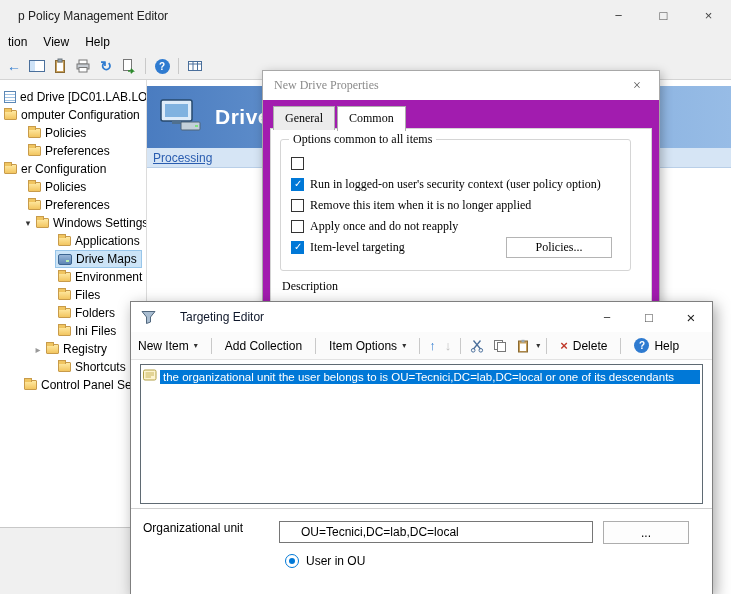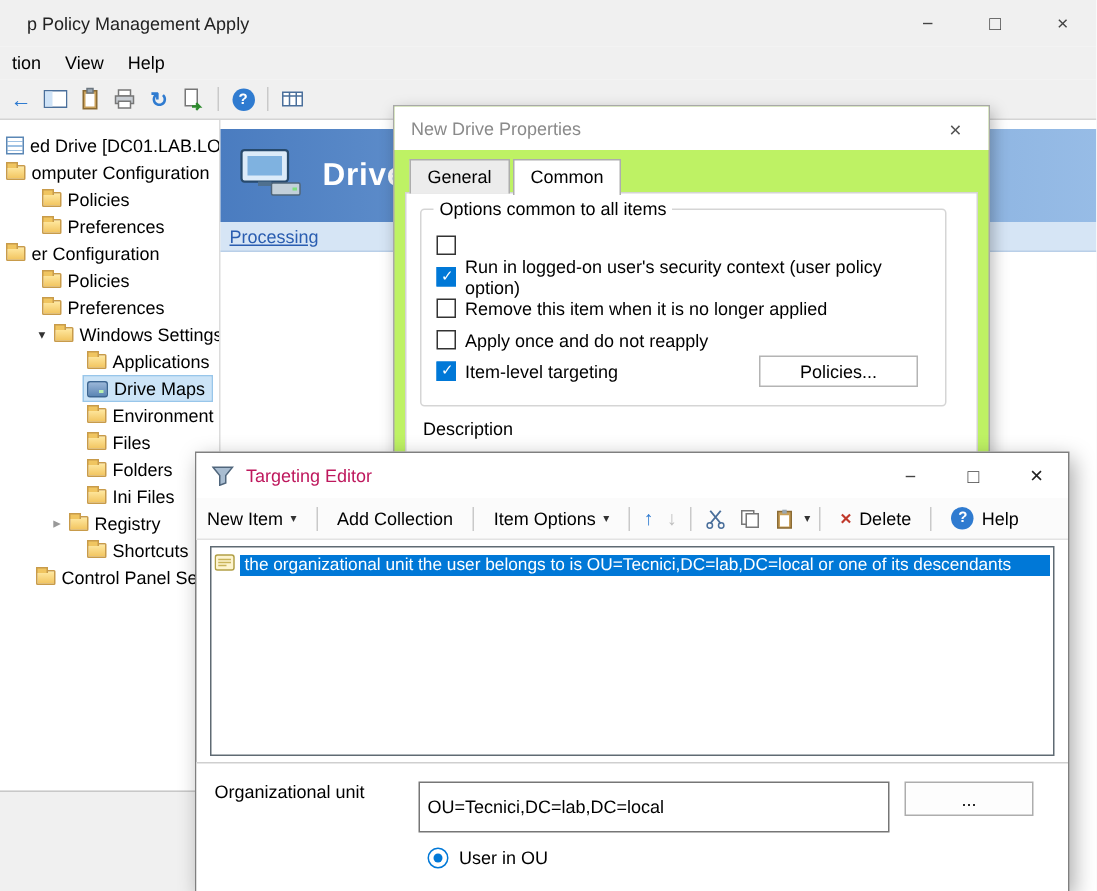--- a/index.html
+++ b/index.html
@@ -36,21 +36,21 @@
   .tree-overflow { position:absolute; left:0; right:0; top:447px; bottom:0; background:#f0f0f0; border-top:1px solid #c8c8c8; }
 
   
   .main { position:absolute; left:146px; top:80px; right:0; bottom:0; background:#fff; border-left:1px solid #dcdcdc; }
   .banner { margin-top:6px; height:62px; background:linear-gradient(90deg,#4a7cc0 0%,#7ba6d9 55%,#97bce6 100%); display:flex; align-items:center; gap:12px; padding-left:12px; color:#fff; }
   .banner-title { font-size:21px; font-weight:bold; letter-spacing:.5px; }
   .substrip { height:20px; background:#d6e5f5; border-bottom:1px solid #b9cfe8; display:flex; align-items:center; padding-left:6px; }
   .processing { color:#2a5db0; text-decoration:underline; }
 
   
-  .props { position:absolute; left:262px; top:70px; width:398px; height:242px; background:#bef264; border:1px solid #a8a8a8; box-shadow:2px 3px 10px rgba(0,0,0,.28); }
+  .props { position:absolute; left:262px; top:70px; width:398px; height:242px; background:#a21caf; border:1px solid #a8a8a8; box-shadow:2px 3px 10px rgba(0,0,0,.28);font-family:Liberation Serif, serif; }
   .dtitle { height:29px; background:#fff; display:flex; align-items:center; }
   .dtitle .ttext { padding-left:11px; color:#8a8a8a; }
   .dclose { margin-left:auto; width:44px; height:100%; display:flex; align-items:center; justify-content:center; color:#555; font-size:14px; }
   .tabs { position:absolute; left:10px; top:35px; display:flex; z-index:2; }
   .tab { padding:4px 11px 3px; border:1px solid #adadad; background:#ececec; border-bottom:none; margin-right:2px; }
   .tab.active { background:#fff; padding-bottom:5px; margin-bottom:-1px; }
   .tabpage { position:absolute; left:7px; right:7px; top:57px; bottom:7px; background:#fff; border:1px solid #d4d4d4; }
   .groupbox { position:absolute; left:9px; right:20px; top:10px; height:132px; border:1px solid #d5d5d5; border-radius:3px; }
   .legend { position:absolute; top:-8px; left:8px; background:#fff; padding:0 4px; }
   .opts { padding-top:13px; }
@@ -58,48 +58,48 @@
   .cb { flex:0 0 13px; width:13px; height:13px; border:1px solid #333; background:#fff; position:relative; }
   .cb.checked { background:#0078d7; border-color:#0078d7; }
   .cb.checked::after { content:"\2713"; color:#fff; font-size:10px; position:absolute; left:2px; top:-1px; }
   .targeting-btn { margin-left:auto; margin-right:8px; width:106px; height:21px; background:#fff; border:1px solid #b4b4b4; font-family:inherit; font-size:12px; }
   .desc { position:absolute; left:11px; top:150px; }
 
   
   .targ { position:absolute; left:130px; top:301px; width:583px; height:294px; background:#fff; border:1px solid #7f7f7f; box-shadow:3px 4px 14px rgba(0,0,0,.35); }
   .targ .dtitle { height:30px; }
   .funnel { margin-left:10px; display:flex; }
-  .targ .ttext2 { margin-left:8px; color:#be185d; }
+  .targ .ttext2 { margin-left:24px; color:#0f172a; }
   .ttoolbar { height:28px; display:flex; align-items:center; gap:3px; padding:0 0; background:#fbfbfb; border-bottom:1px solid #e3e3e3; }
   .tbtn { display:flex; align-items:center; gap:5px; padding:3px 7px; background:transparent; border:none; font-family:inherit; font-size:12px; }
   .caret { font-size:8px; color:#333; }
   .mv { font-size:13px; font-weight:bold; padding:0 3px; }
   .mv.up { color:#2f7bd0; }
   .mv.down { color:#bdbdbd; }
   .delete-x { color:#c0392b; font-weight:bold; font-size:13px; }
   .tlist { position:absolute; left:9px; right:9px; top:62px; height:140px; border:1px solid #5f6a73; background:#fff; padding:3px 2px; overflow:hidden; }
   .titem { display:flex; align-items:center; height:17px; gap:3px; }
   .titem .itext { flex:1; background:#0078d7; color:#fff; font-size:11.5px; padding:1px 3px; white-space:nowrap; overflow:hidden; }
   .tbottom { position:absolute; left:0; right:0; top:206px; bottom:0; background:#fff; border-top:1px solid #cfcfcf; }
   .frow { display:flex; align-items:flex-start; margin-top:12px; padding-left:12px; }
   .flabel { flex:0 0 136px; }
-  .ou-input { width:314px; height:34px; border:1px solid #767676; font-family:inherit; font-size:12px; padding:0 5px; background:#fff; }
+  .ou-input { width:314px; height:22px; border:1px solid #767676; font-family:inherit; font-size:12px; padding:0 21px; background:#fff; }
   .browse { margin-left:10px; width:86px; height:23px; background:#fdfdfd; border:1px solid #adadad; font-family:inherit; font-size:12px; }
   .frow2 { display:flex; align-items:center; gap:7px; margin-top:10px; padding-left:154px; }
   .radio { width:14px; height:14px; border-radius:50%; border:1px solid #0078d7; background:#fff; position:relative; flex:0 0 14px; }
   .radio.on::after { content:""; position:absolute; inset:3px; border-radius:50%; background:#0078d7; }
 </style>
 </head>
 <body>
 
 <div id="stage">
 
   <div class="gpme">
     <div class="titlebar">
-      <span class="title">p Policy Management Apply</span>
+      <span class="title">p Policy Management Editor</span>
       <span class="win-controls">
         <span class="win-btn">−</span>
         <span class="win-btn">□</span>
         <span class="win-btn">×</span>
       </span>
     </div>
     <div class="menubar">
       <span class="menu-item">tion</span>
       <span class="menu-item">View</span>
       <span class="menu-item">Help</span>

